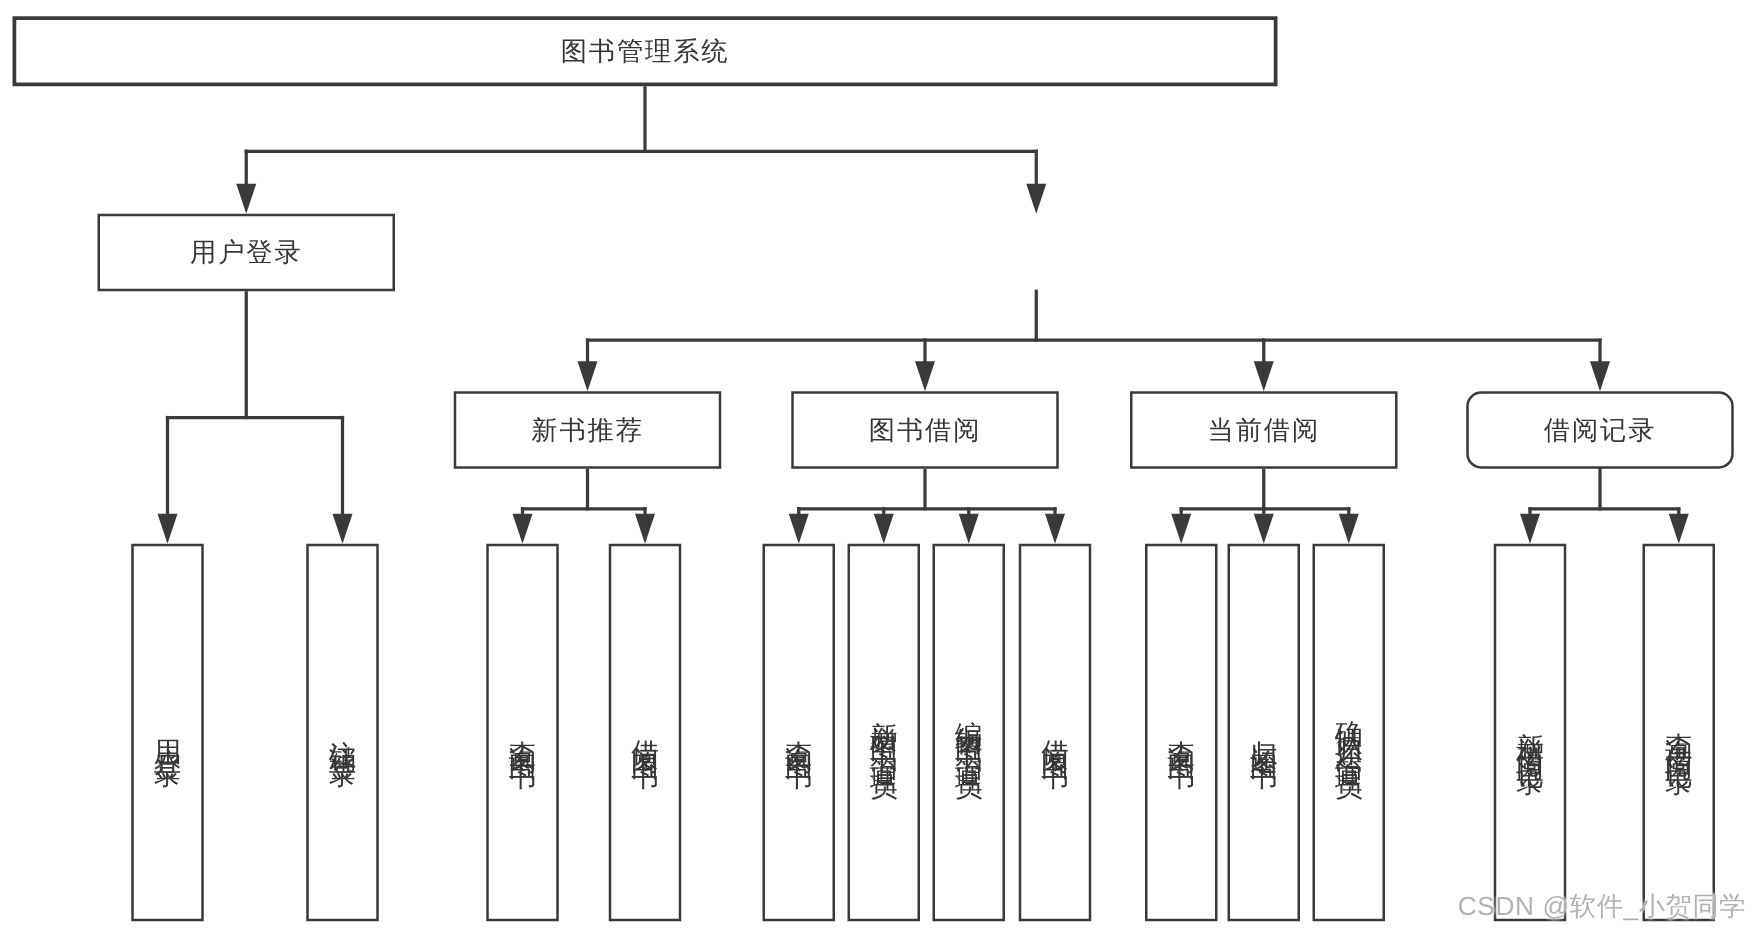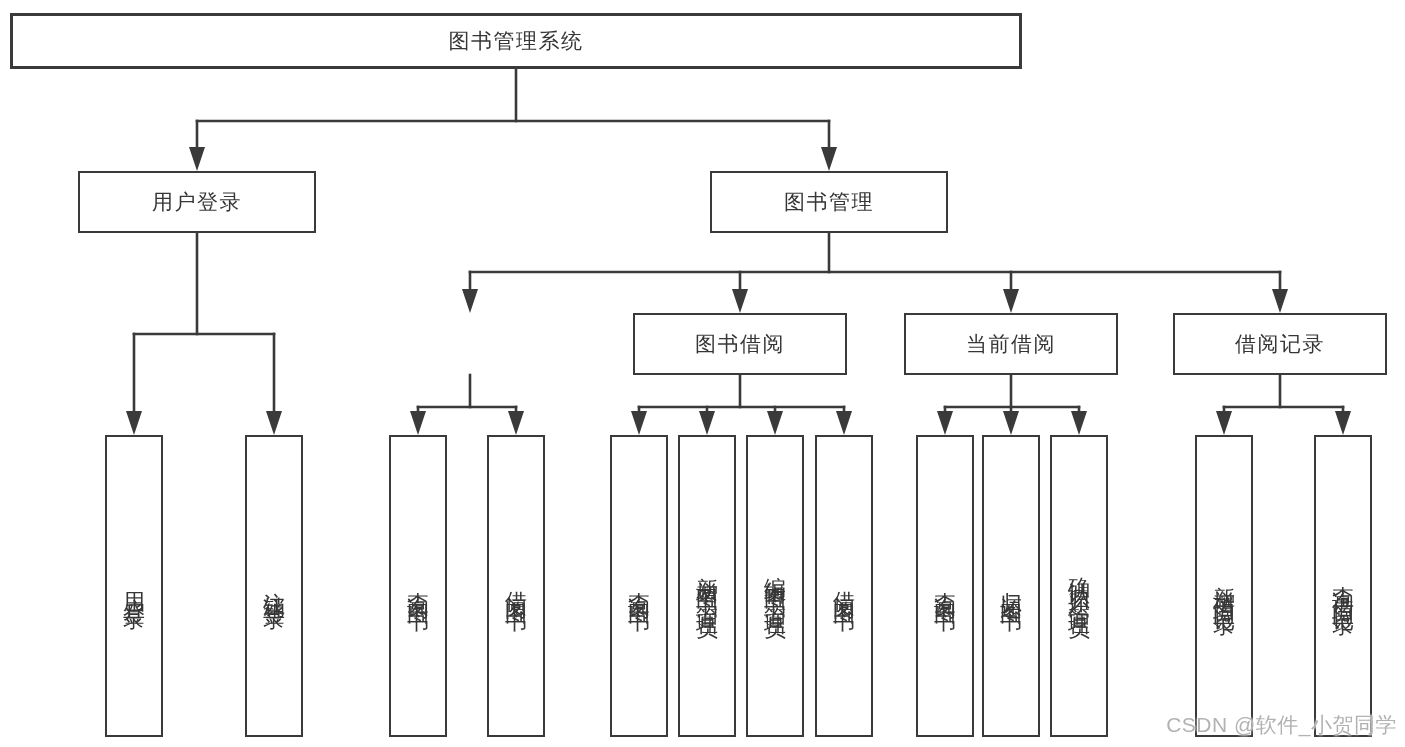--- a/index.html
+++ b/index.html
@@ -150,31 +150,31 @@
     </g>
   </svg>
 
   <div class="box box-h root" style="left:10px; top:13px; width:1012px; height:56px;">
     <span>图书管理系统</span>
   </div>
 
   <div class="box box-h" style="left:78px; top:171px; width:238px; height:62px;">
     <span>用户登录</span>
   </div>
-  <div class="box box-h" style="left:710px; top:171px; width:238px; height:62px;">
-    <span>图书管理</span>
-  </div>
-
+
+  <div class="box box-h" style="left:363px; top:313px; width:214px; height:62px;">
+    <span>新书推荐</span>
+  </div>
   <div class="box box-h" style="left:633px; top:313px; width:214px; height:62px;">
     <span>图书借阅</span>
   </div>
   <div class="box box-h" style="left:904px; top:313px; width:214px; height:62px;text-align:center;">
     <span>当前借阅</span>
   </div>
-  <div class="box box-h" style="left:1173px; top:313px; width:214px; height:62px;">
+  <div class="box box-h" style="left:1173px; top:313px; width:214px; height:62px;border-radius:12px;">
     <span>借阅记录</span>
   </div>
 
   <div class="box leaf" style="left:105px;">
     <span class="vtext">用户登录</span>
   </div>
   <div class="box leaf" style="left:245px;">
     <span class="vtext">注销登录</span>
   </div>
 

